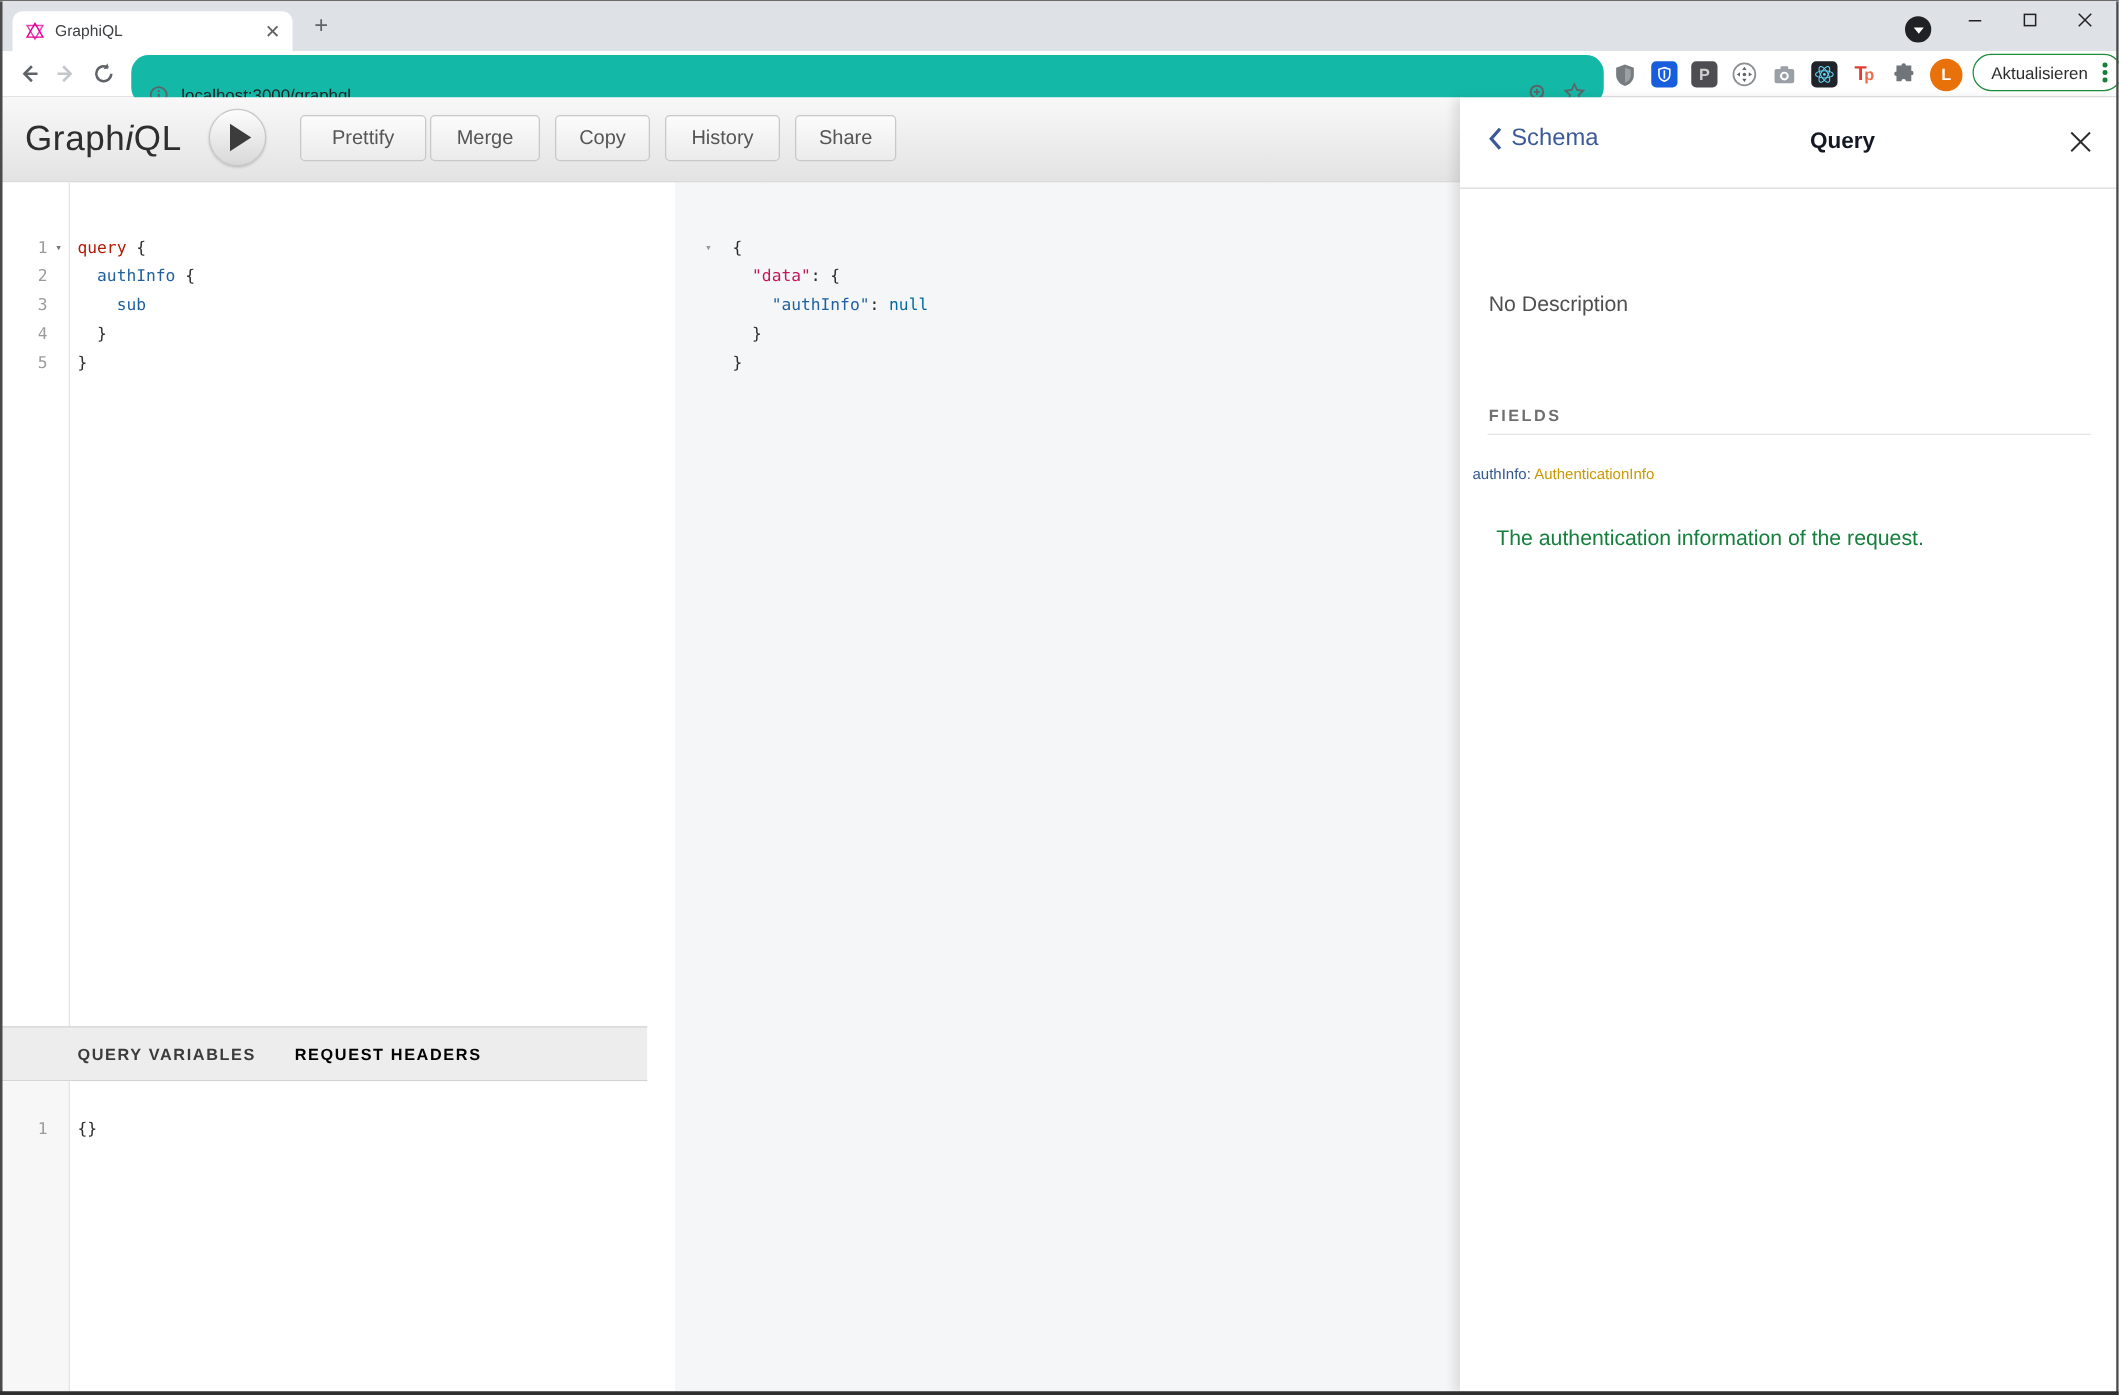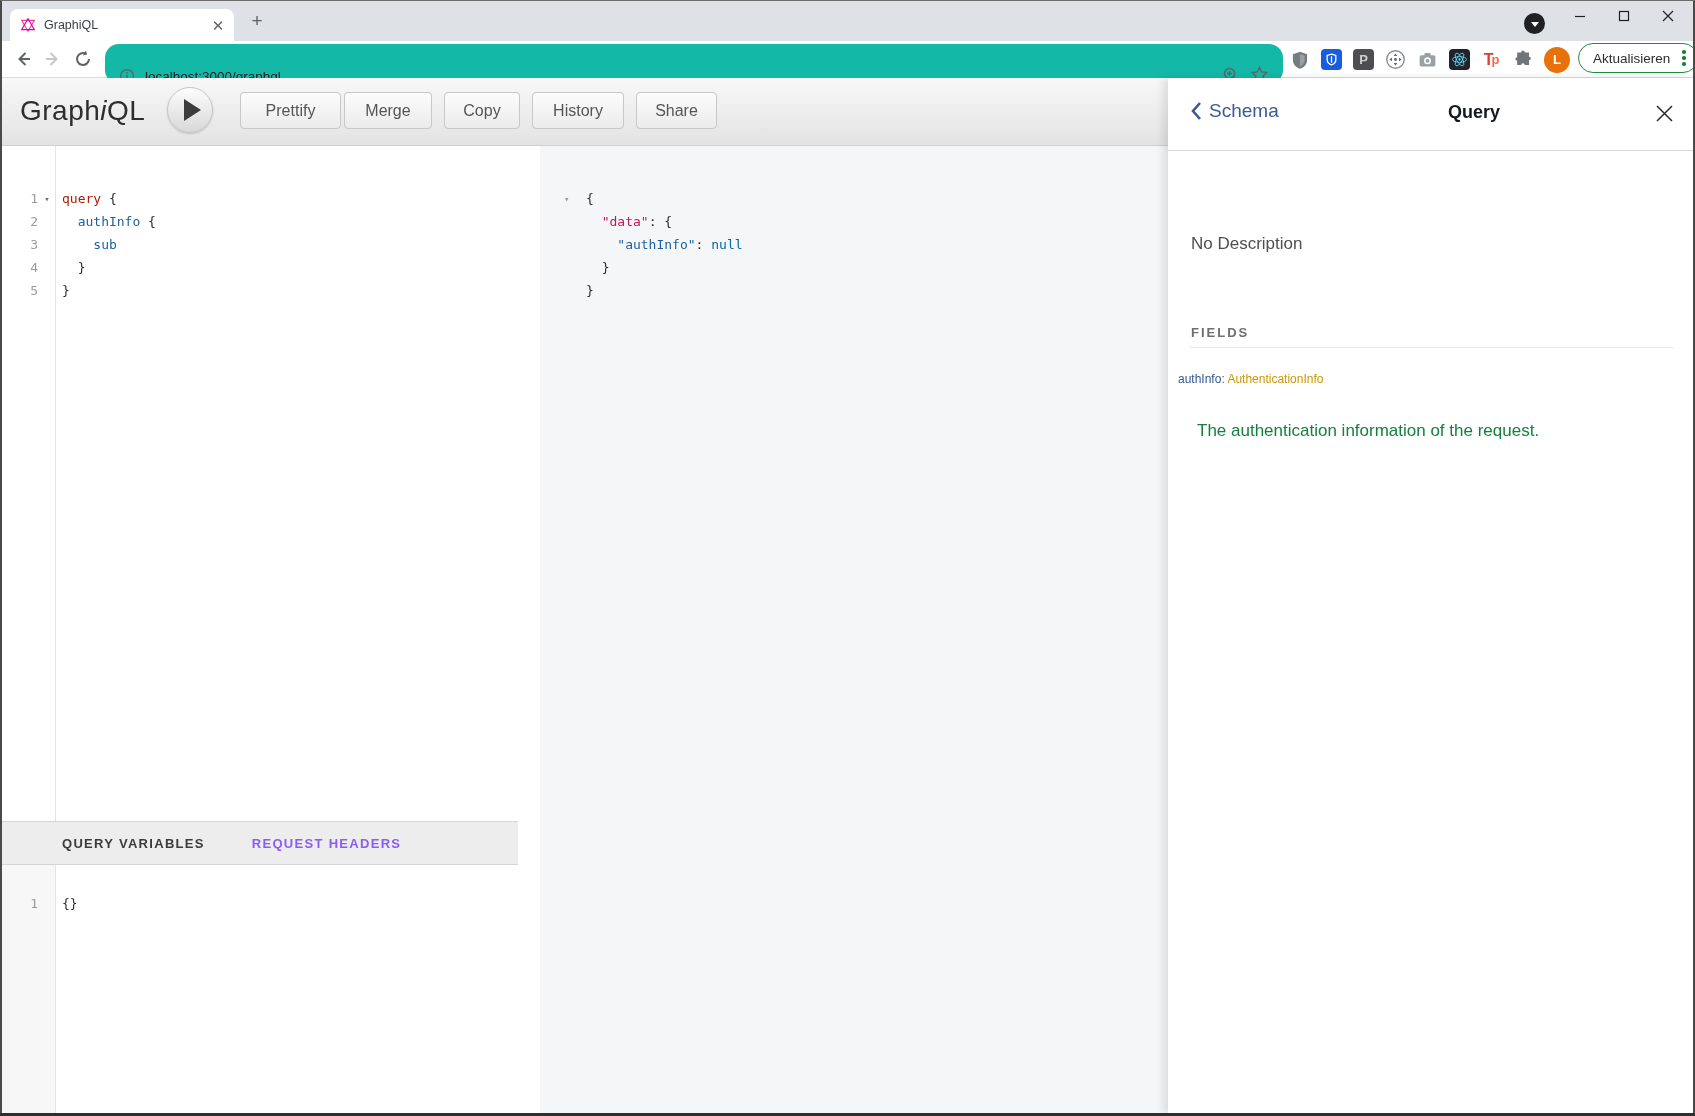--- a/index.html
+++ b/index.html
@@ -83,21 +83,21 @@
   .t-null { color:#0369a1; }
 
   .divider-v { position:absolute; left:518px; top:68px; width:22px; height:968px; background:#fff; }
   .result-pane { position:absolute; left:540px; top:68px; width:628px; height:968px; background:#f5f6f7; }
 
   
   .vars-bar { position:absolute; left:0; top:743px; width:518px; height:44px; background:#ededed;
               border-top:1px solid #d4d4d4; border-bottom:1px solid #d4d4d4; display:flex; align-items:center; }
   .vars-tab { font-size:13px; font-weight:bold; letter-spacing:1.3px; }
   .vars-tab.active { color:#3b3b3b; margin-left:62px; }
-  .vars-tab.inactive { color:#8b5cf6; margin-left:47px;text-align:center; }
+  .vars-tab.inactive { color:#000000; margin-left:31px;text-align:center; }
   .vars-editor { position:absolute; left:0; top:787px; width:518px; height:249px; background:#fff; }
   .vars-gutter-bg { position:absolute; left:0; top:0; width:56px; height:249px; background:#f7f7f7;
                     border-right:1px solid #e4e4e4; }
   .vars-code { padding-top:27px; }
 
   
   .doc-panel { position:absolute; left:1168px; top:0; width:527px; height:1036px; background:#fff;
                box-shadow:-5px 0 8px rgba(0,0,0,0.10); }
   .doc-header { position:absolute; left:0; top:0; width:527px; height:73px; border-bottom:1px solid #d9d9d9; }
   .doc-back { position:absolute; left:22px; top:22px; display:flex; align-items:center; gap:7px;

